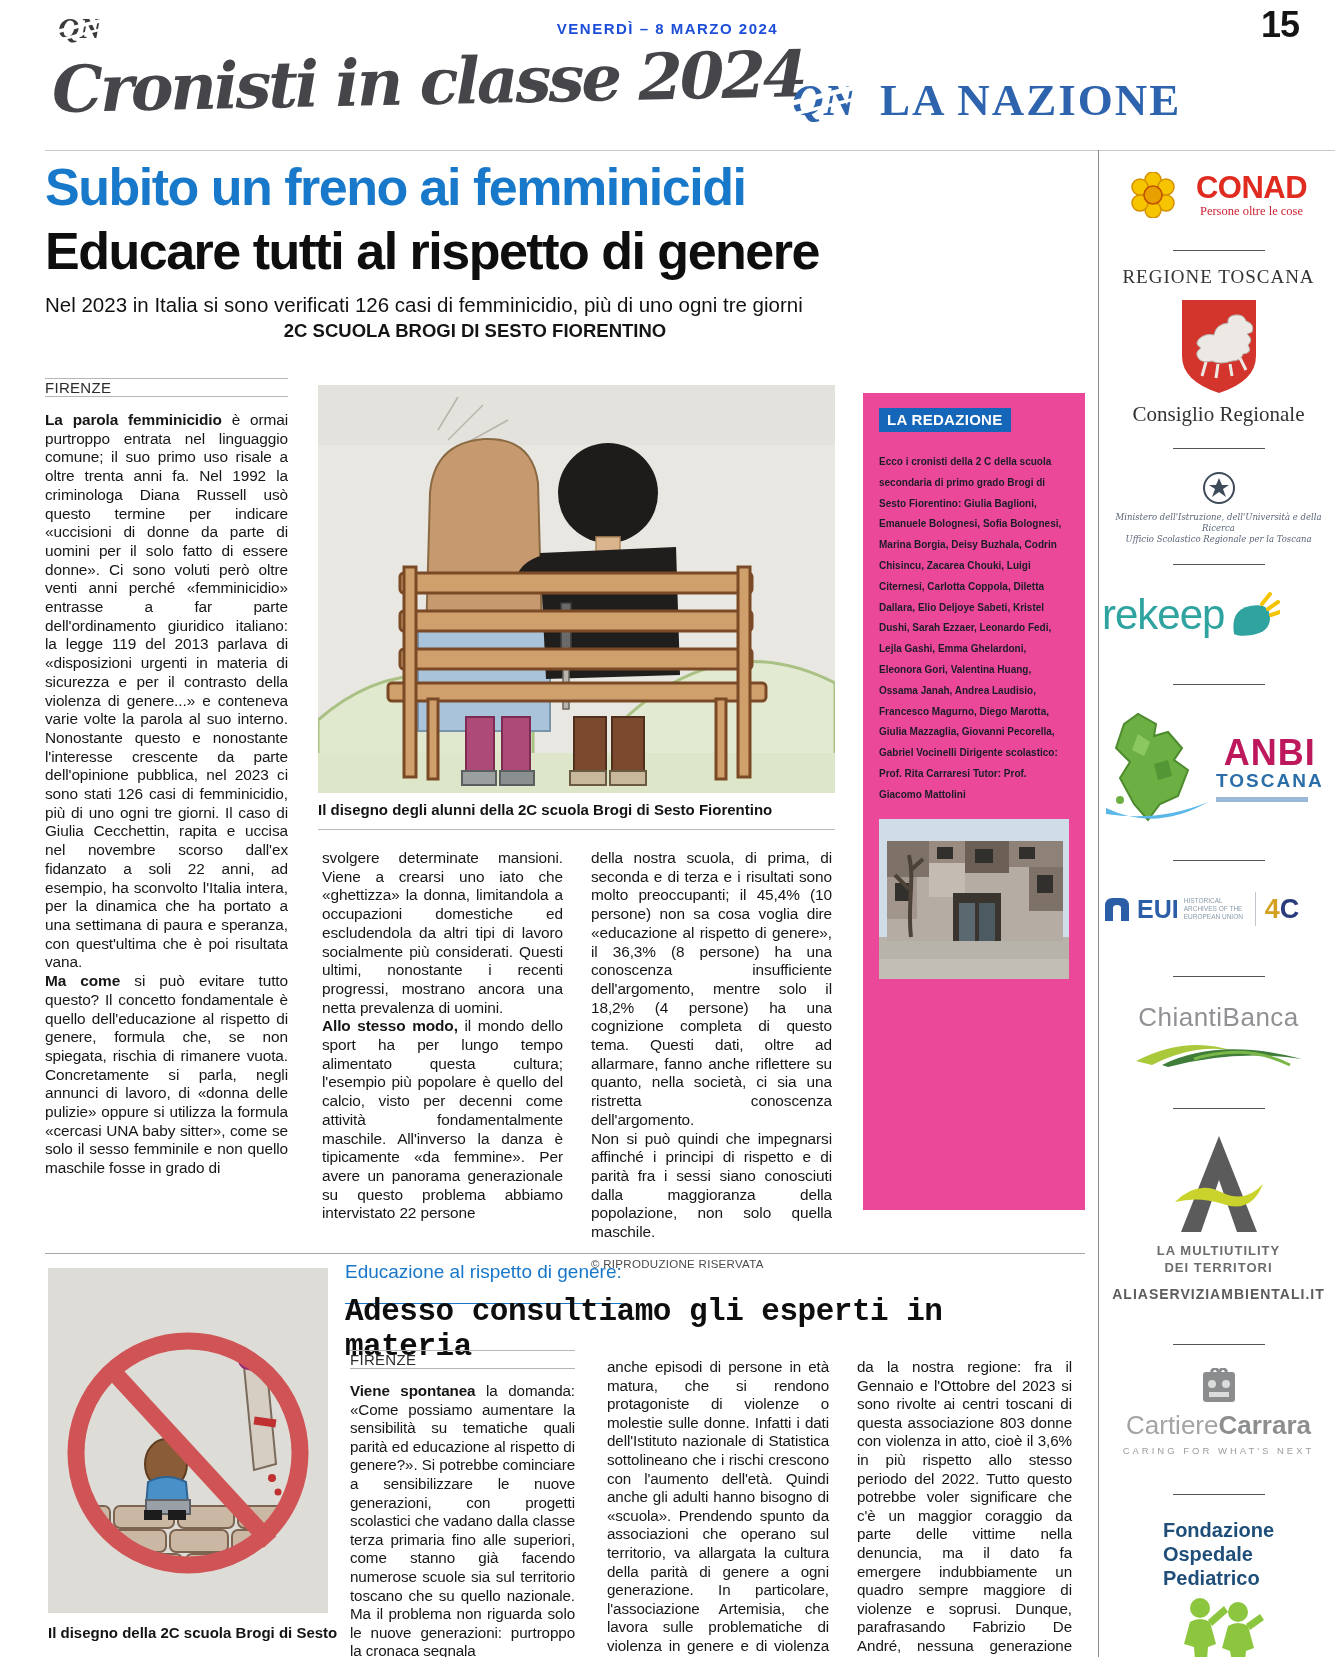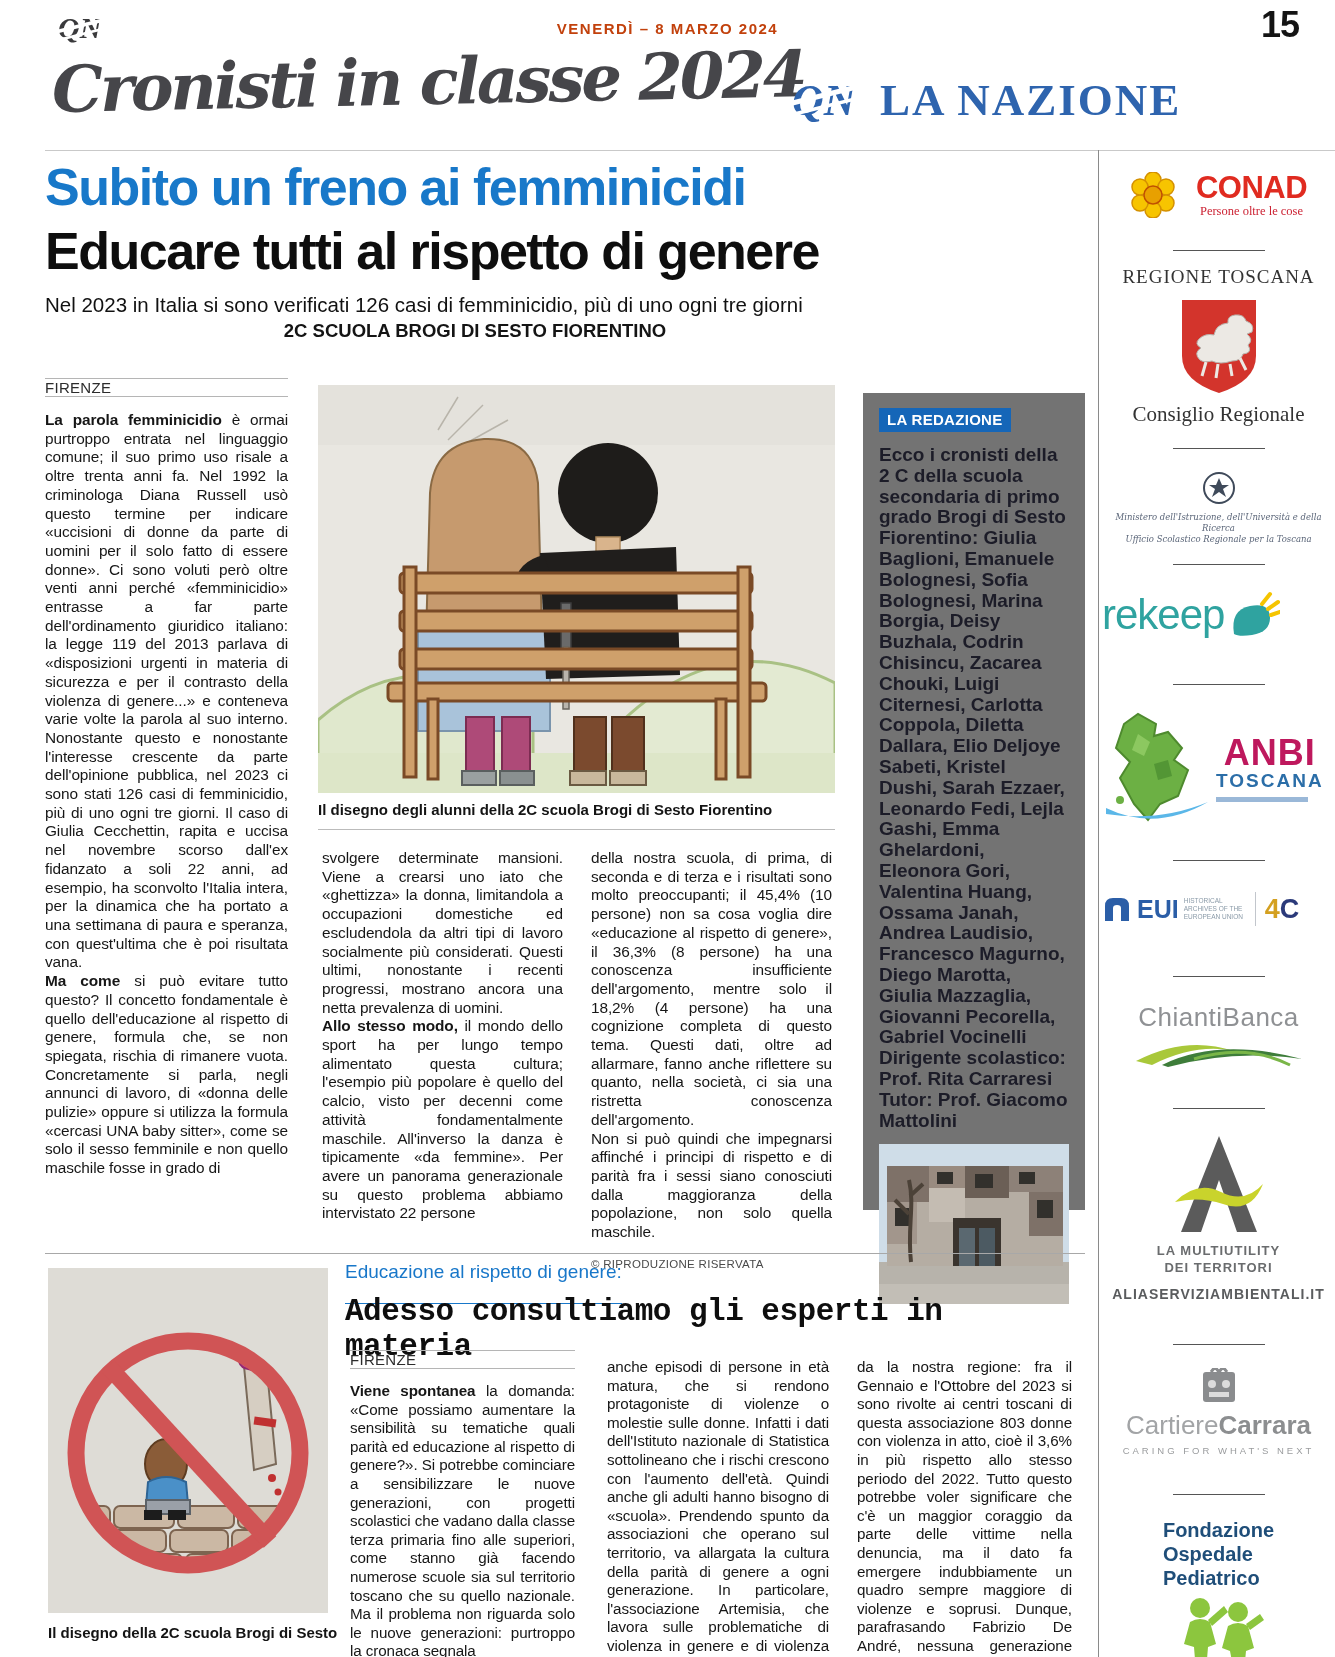--- a/index.html
+++ b/index.html
@@ -7,21 +7,21 @@
   #page {
     position:relative; width:1335px; height:1657px; margin:0 auto;
     background:#ffffff; overflow:hidden;
     font-family:"Liberation Sans", sans-serif; color:#141414;
   }
   .abs { position:absolute; }
 
   
   #qn-logo-small { left:56px; top:12px; }
   #dateline { left:0; right:0; top:20px; text-align:center;
-    font-size:15px; font-weight:bold; letter-spacing:1.5px; color:#c2410c; }
+    font-size:15px; font-weight:bold; letter-spacing:1.5px; color:#1d4ed8; }
   #page-number { right:36px; top:4px; font-size:36px; font-weight:bold; letter-spacing:-1px; }
   #masthead { left:52px; top:44px; width:760px;
     font-family:"DejaVu Serif", serif; font-style:italic; font-weight:bold;
     font-size:64px; letter-spacing:-3px; color:#46464a; transform:rotate(-1.2deg); }
   #brand-logo { left:792px; top:74px; display:flex; align-items:center; gap:10px; }
   #brand-name { font-family:"Liberation Serif", serif; font-weight:bold;
     font-size:45px; letter-spacing:2px; color:#2e64ae; }
   .hairline { border-top:1px solid #c9c9c9; height:0; }
   #top-rule { left:45px; width:1290px; top:150px; }
 
@@ -46,26 +46,26 @@
   #image1 { left:318px; top:385px; width:517px; height:408px; }
   #caption1 { left:318px; top:801px; width:517px; font-size:15px; font-weight:bold;
     padding-bottom:11px; border-bottom:1px solid #bbb; }
   #art1-col2 { left:322px; top:849px; width:241px; }
   #art1-col3 { left:591px; top:849px; width:241px; }
   .copyright { text-align:left; font-size:11.5px; color:#4a4a4a; margin-top:16px;
     letter-spacing:0.3px; }
 
   
   #redazione { left:863px; top:393px; width:222px; height:817px;
-    background:#737373; padding:15px 16px; }
+    background:#ec4899; padding:15px 16px; }
   #redazione-badge { display:inline-block; background:#1566b8; color:#fff;
     font-size:15px; font-weight:bold; padding:3px 8px 4px; letter-spacing:0.3px; }
   #redazione-title { margin-top:13px; font-size:23px; line-height:27px;
     font-weight:bold; color:#101018; }
-  #redazione-body { margin-top:13px; font-size:19px; line-height:20.8px;
+  #redazione-body { margin-top:20px; font-size:10px; line-height:20.8px;
     font-weight:bold; color:#1c1c28; }
   #school-photo { margin-top:13px; display:block; }
 
   
   #mid-rule { left:45px; width:1040px; top:1253px; border-top:1px solid #a8a8a8; }
 
   
   #image2 { left:48px; top:1268px; width:280px; height:345px; }
   #caption2 { left:48px; top:1624px; width:300px; font-size:15px; font-weight:bold; }
   #art2-kicker-link { left:345px; top:1261px; font-size:19px; color:#1877c9;

